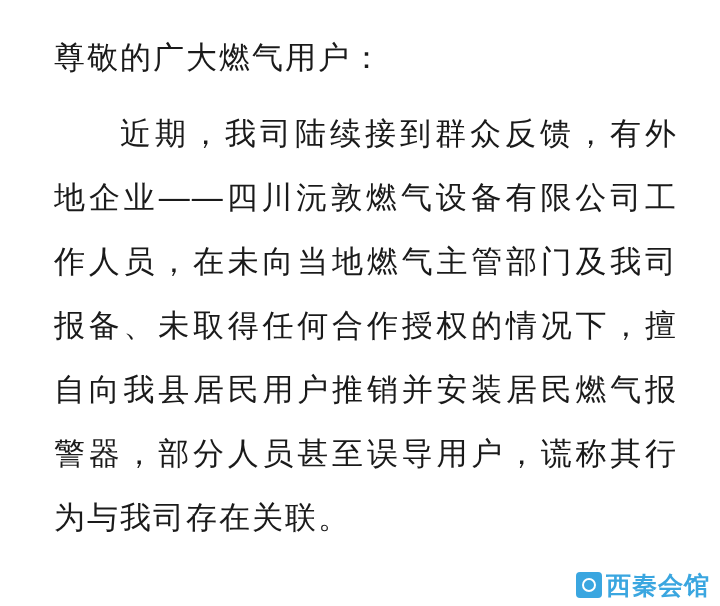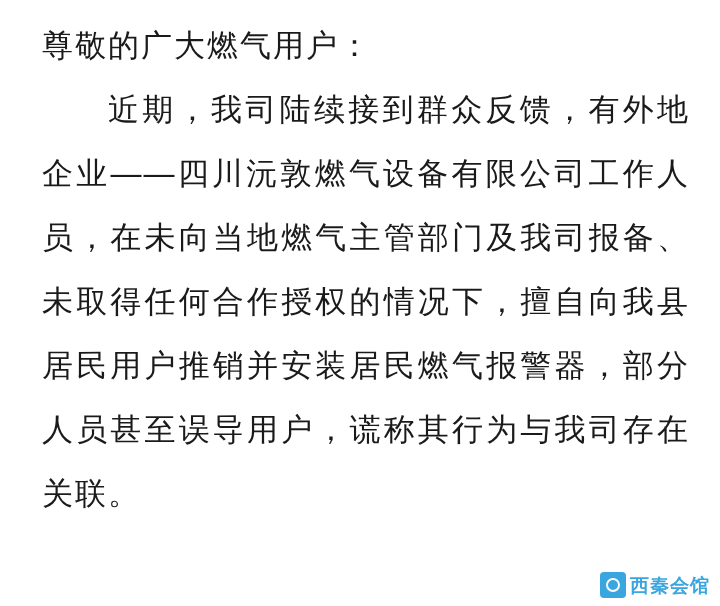--- a/index.html
+++ b/index.html
@@ -22,21 +22,21 @@
   }
   #notice-body {
     position: absolute;
     left: 0;
     top: 0;
     width: 720px;
     padding: 14px 30px 0 42px;
     box-sizing: border-box;
   }
   .para {
-    margin: 0;
+    margin: 12px;
     color: #1a1a1a;
     font-family: "Liberation Sans", sans-serif;
     font-size: 31px;
     line-height: 64px;
     letter-spacing: 2.0px;
     text-align: justify;
     text-justify: inter-ideograph;
     white-space: pre-wrap;
   }
   .para.salutation {
@@ -69,21 +69,21 @@
     top: 6px;
     width: 14px;
     height: 14px;
     border: 2.5px solid #ffffff;
     border-radius: 50%;
     box-sizing: border-box;
   }
   #watermark .mark-text {
     color: #3aa6e0;
     font-family: Liberation Serif, serif;
-    font-size: 19px;
+    font-size: 25px;
     font-weight: bold;
     letter-spacing: 1px;
     line-height: 1;
   }
 </style>
 </head>
 <body>
 
 <div id="page">
 

